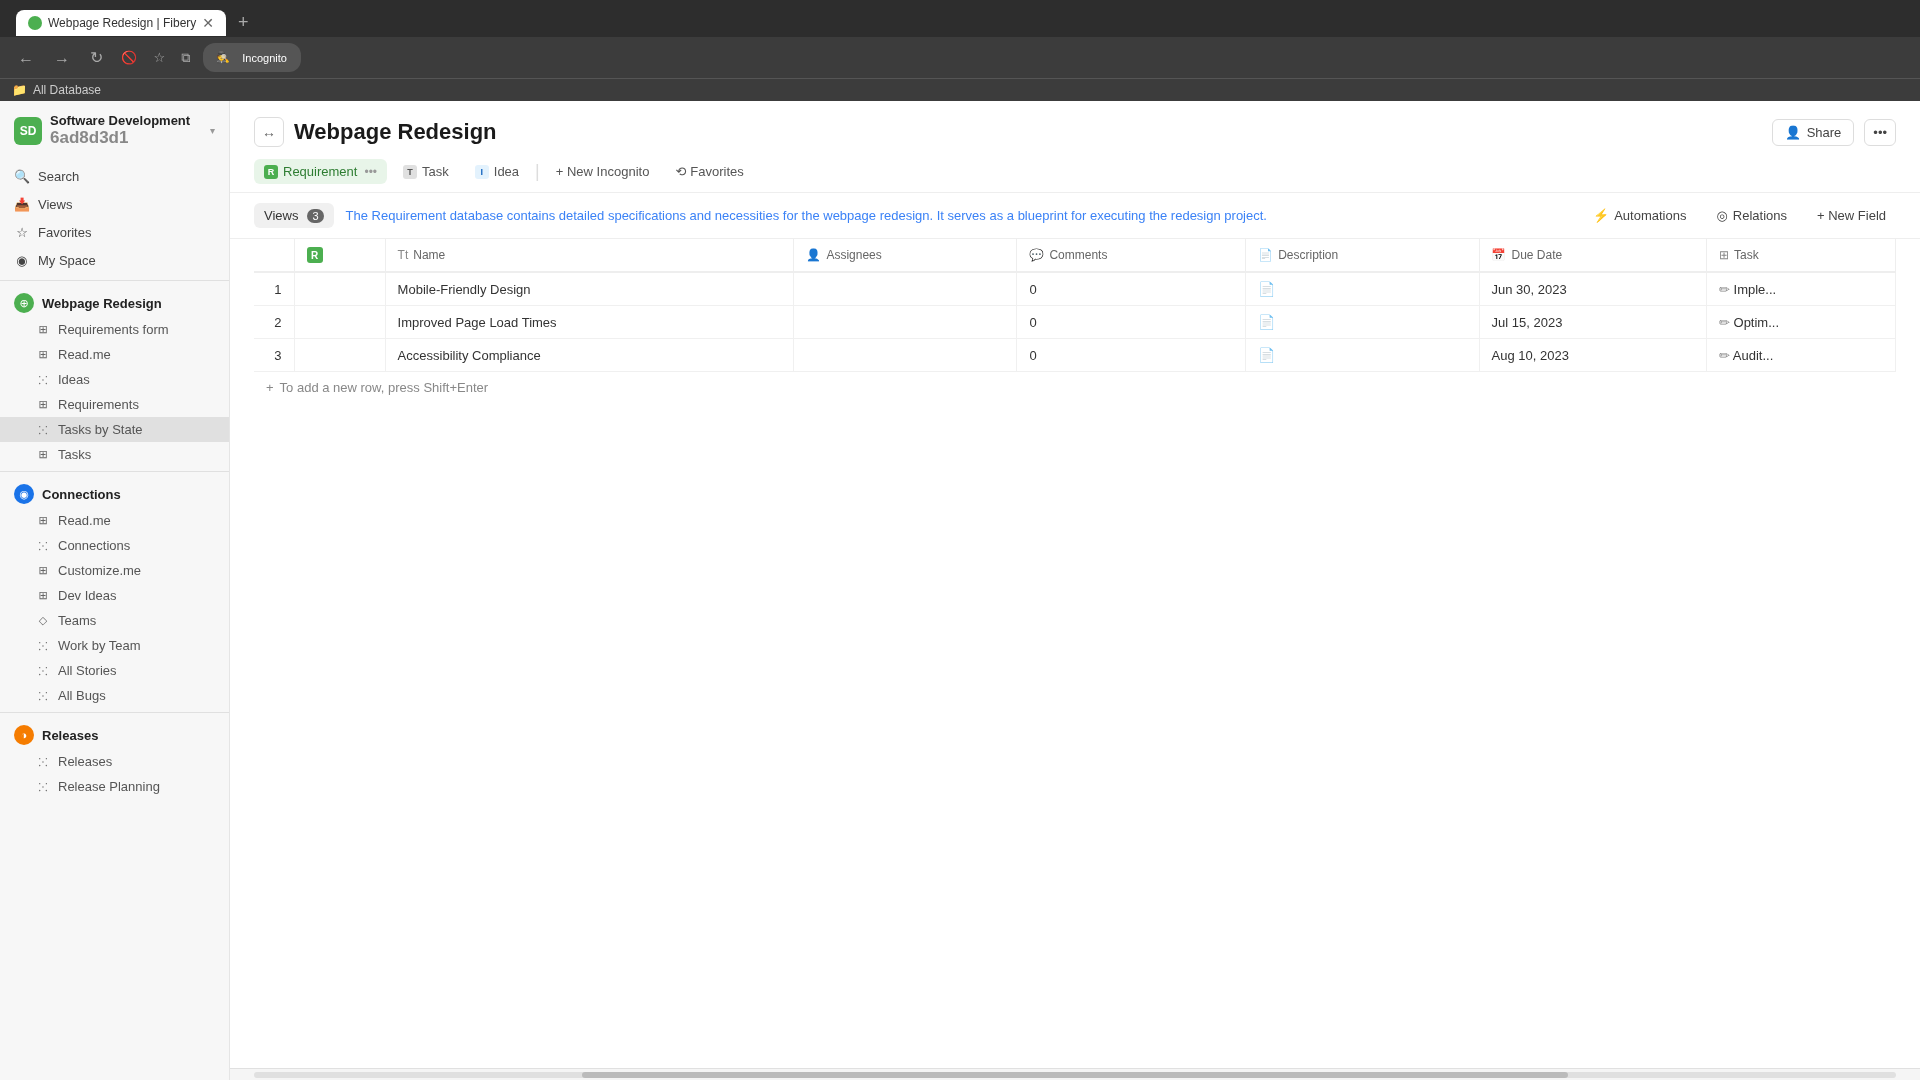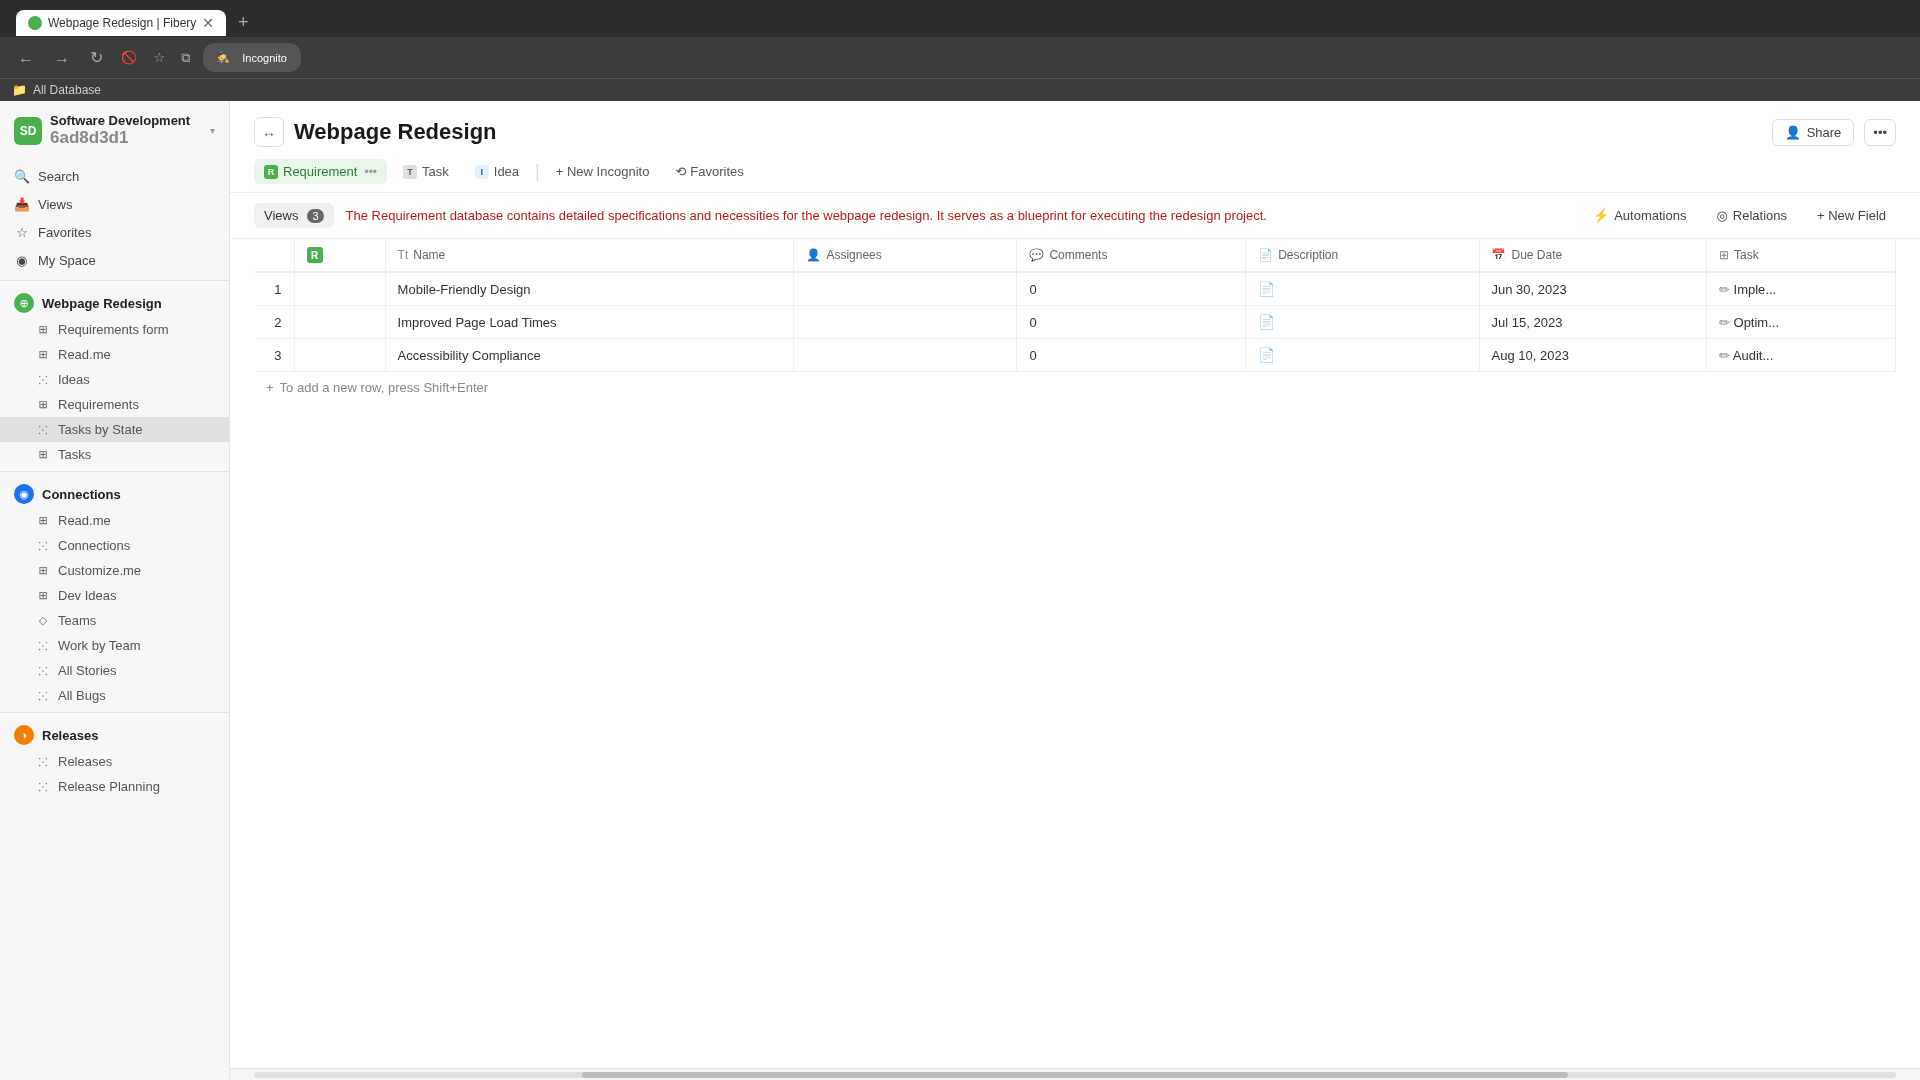--- a/index.html
+++ b/index.html
@@ -65,21 +65,21 @@
     .db-tab-idea .tab-dot { background: #e3f2fd; color: #1565c0; }
     .tab-divider { color: #ddd; font-size: 18px; }
     .new-db-btn { display: flex; align-items: center; gap: 4px; padding: 5px 10px; color: #555; font-size: 13px; cursor: pointer; border-radius: 6px; }
     .integrate-btn { display: flex; align-items: center; gap: 4px; padding: 5px 10px; color: #555; font-size: 13px; cursor: pointer; border-radius: 6px; }
 
     
     .content-area { flex: 1; overflow: hidden; display: flex; flex-direction: column; }
     .content-toolbar { display: flex; align-items: center; padding: 10px 24px; gap: 12px; border-bottom: 1px solid #eee; flex-shrink: 0; }
     .views-btn { display: flex; align-items: center; gap: 7px; padding: 5px 10px; background: #f0f0f0; border-radius: 6px; cursor: pointer; font-size: 13px; font-weight: 500; color: #333; }
     .views-count { background: #666; color: #fff; border-radius: 10px; padding: 1px 5px; font-size: 11px; margin-left: 2px; }
-    .desc-text { flex: 1; font-size: 13px; color: #b91c1c; line-height: 1.5; }
+    .desc-text { flex: 1; font-size: 13px; color: #3b82f6; line-height: 1.5; }
     .toolbar-actions { display: flex; align-items: center; gap: 10px; margin-left: auto; }
     .toolbar-btn { display: flex; align-items: center; gap: 5px; padding: 5px 10px; color: #444; font-size: 13px; cursor: pointer; border-radius: 6px; }
     .new-field-btn { display: flex; align-items: center; gap: 5px; padding: 5px 10px; color: #444; font-size: 13px; cursor: pointer; border-radius: 6px; font-weight: 500; }
 
     
     .table-container { flex: 1; overflow: auto; padding: 0 24px; }
     .data-table { width: 100%; border-collapse: collapse; min-width: 900px; }
     .data-table thead tr { border-bottom: 2px solid #eee; }
     .data-table th { padding: 8px 12px; text-align: left; font-size: 12px; font-weight: 500; color: #666; white-space: nowrap; border-right: 1px solid #eee; }
     .data-table th:first-child { width: 40px; }

